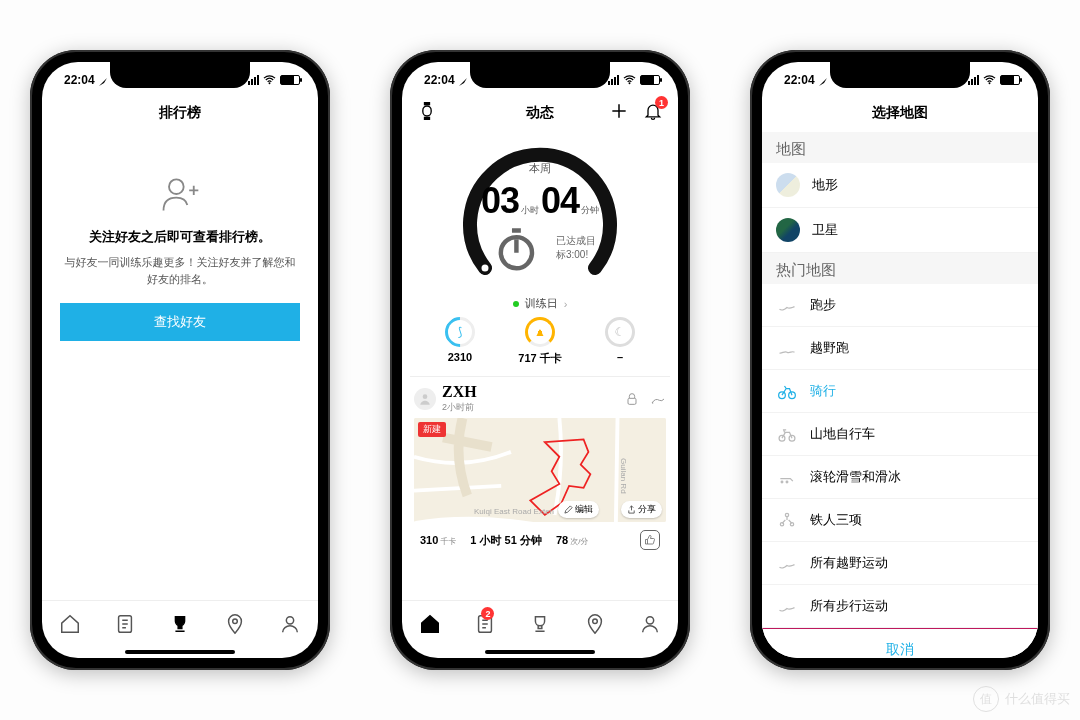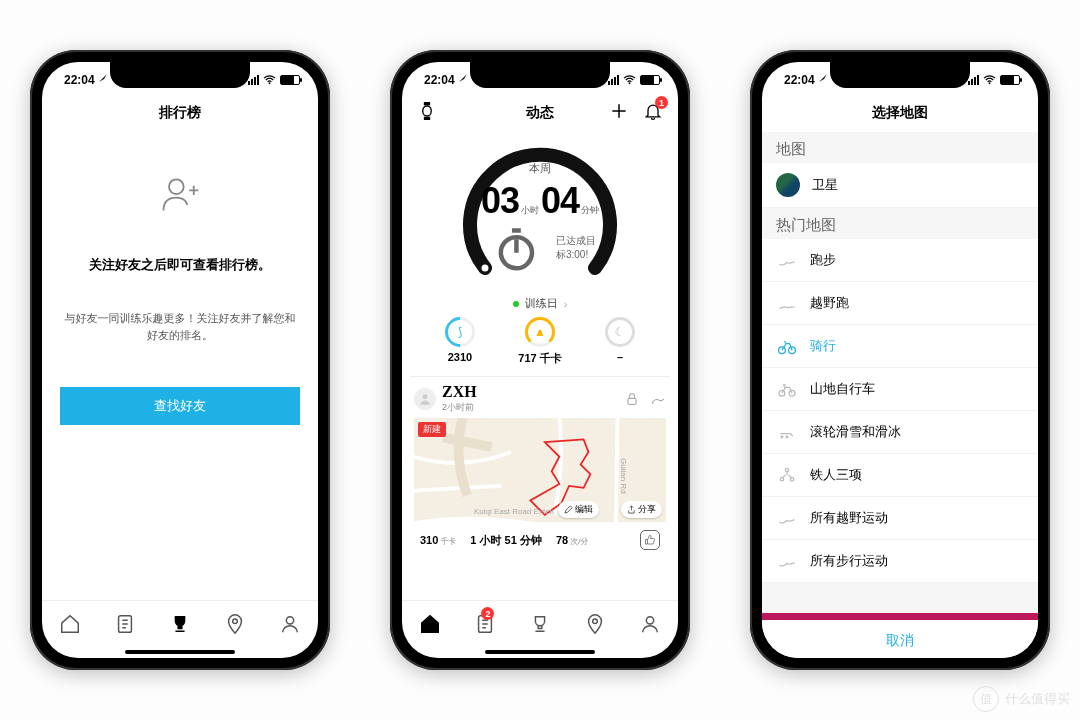--- a/index.html
+++ b/index.html
@@ -34,21 +34,21 @@
   .notch {
     position: absolute; top: 0; left: 50%; transform: translateX(-50%);
     width: 140px; height: 26px; background: #000;
     border-bottom-left-radius: 16px; border-bottom-right-radius: 16px;
     z-index: 50;
   }
   .statusbar {
     height: 36px; display: flex; align-items: center; justify-content: space-between;
     padding: 0 18px 0 22px; font-size: 12px; font-weight: 600; flex-shrink: 0;
   }
-  .sb-left { display: flex; align-items: flex-start; gap: 3px; }
+  .sb-left { display: flex; align-items: flex-end; gap: 3px; }
   .sb-right { display: flex; align-items: center; gap: 4px; }
   .sig { display: flex; align-items: flex-end; gap: 1px; }
   .sig i { width: 2px; background: #000; display: block; }
   .sig i:nth-child(1){height:4px} .sig i:nth-child(2){height:6px}
   .sig i:nth-child(3){height:8px} .sig i:nth-child(4){height:10px}
   .wifi { width:13px; height:10px; }
   .batt { width: 20px; height: 10px; border: 1px solid #000; border-radius: 2px; position: relative; }
   .batt::after { content:""; position:absolute; right:-3px; top:2px; width:2px; height:4px; background:#000; border-radius:1px;}
   .batt i { display:block; width:70%; height:100%; background:#000; }
 
@@ -61,21 +61,21 @@
   .icon-btn { width: 22px; height: 22px; display: flex; align-items:center; justify-content:center; color:#000; }
   .badge {
     position: absolute; top:-4px; right:-4px; width:13px; height:13px;
     background:#f33; border-radius:50%; color:#fff; font-size:9px;
     display:flex; align-items:center; justify-content:center; font-weight:600;
   }
 
   .content { flex: 1; overflow: hidden; display: flex; flex-direction: column; }
 
   
-  .p1-body { flex:1; display:flex; flex-direction:column; align-items:center; justify-content:flex-start; padding: 40px 18px 0; text-align:center;gap:28px; }
+  .p1-body { flex:1; display:flex; flex-direction:column; align-items:center; justify-content:flex-start; padding: 40px 18px 0; text-align:center; }
   .addfriend-icon { width:44px; height:44px; color:#888; margin-bottom:12px;}
   .p1-h { font-size: 13px; font-weight:600; margin-bottom:8px; }
   .p1-sub { font-size: 11px; color:#555; line-height:1.5; margin-bottom:16px; }
   .p1-btn { width: 100%; background:#1fb0e6; color:#fff; font-size:13px; padding:10px 0; }
 
   
   .tabbar {
     height: 50px; border-top:1px solid #eee; display:flex; flex-shrink:0;
     padding-bottom: 4px;
   }
@@ -134,21 +134,21 @@
   
   .p3-content{ flex:1; background:#f6f6f6; display:flex; flex-direction:column;}
   .p3-section-h{ font-size:15px; color:#666; padding:8px 14px 4px;}
   .p3-row{ background:#fff; display:flex; align-items:center; padding:10px 14px; gap:12px; font-size:13px; border-bottom:1px solid #f2f2f2;}
   .p3-row.sel{ color:#1fb0e6;}
   .p3-row .ricon{ width:22px; height:22px; display:flex; align-items:center; justify-content:center; color:#bbb;}
   .p3-row.sel .ricon{ color:#1fb0e6;}
   .thumb{width:24px;height:24px;border-radius:50%;}
   .thumb.terrain{background:linear-gradient(135deg,#cde 50%,#eed 50%);}
   .thumb.sat{background:linear-gradient(135deg,#264 40%,#146 60%);}
-  .cancelbar{ background:#fff; text-align:center; padding:12px 0 8px; color:#1fb0e6; font-size:14px; border-top:7px solid #be185d;}
+  .cancelbar{ background:#fff; text-align:center; padding:12px 0 8px; color:#1fb0e6; font-size:14px; border-top:1px solid #be185d;}
 
 </style>
 </head>
 <body>
 
 <div class="phone">
   <div class="screen">
     <div class="notch"></div>
     <div class="statusbar">
       <div class="sb-left">
@@ -442,20 +442,24 @@
           </svg>
         <span class="batt">
             <i></i>
           </span>
       </div>
     </div>
     <div class="navtitle">选择地图</div>
     <div class="p3-content">
       <div class="p3-section-h">地图</div>
       <div class="p3-row">
+          <span class="thumb terrain"></span>
+          <span>地形</span>
+        </div>
+      <div class="p3-row">
           <span class="thumb sat"></span>
           <span>卫星</span>
         </div>
       <div class="p3-section-h">热门地图</div>
       <div class="p3-row">
           <span class="ricon">
             <svg viewBox="0 0 24 24" width="20" height="20">
               <path d="M3 17c3 2 7 0 9-2 3 2 6 0 9-1" stroke="currentColor" fill="none" stroke-width="1.5"></path>
             </svg>
           </span>

